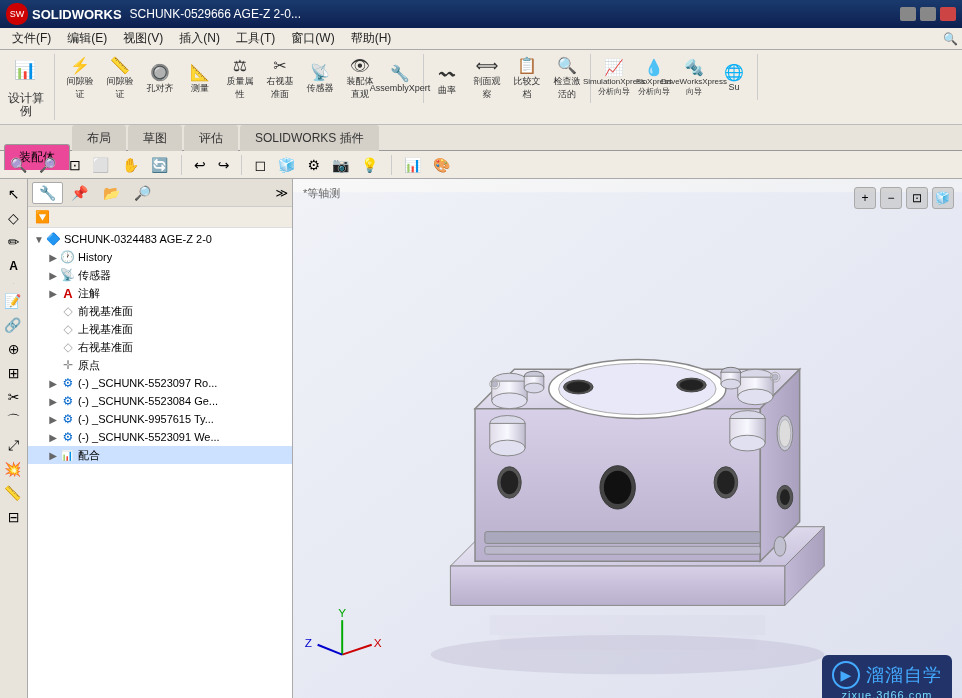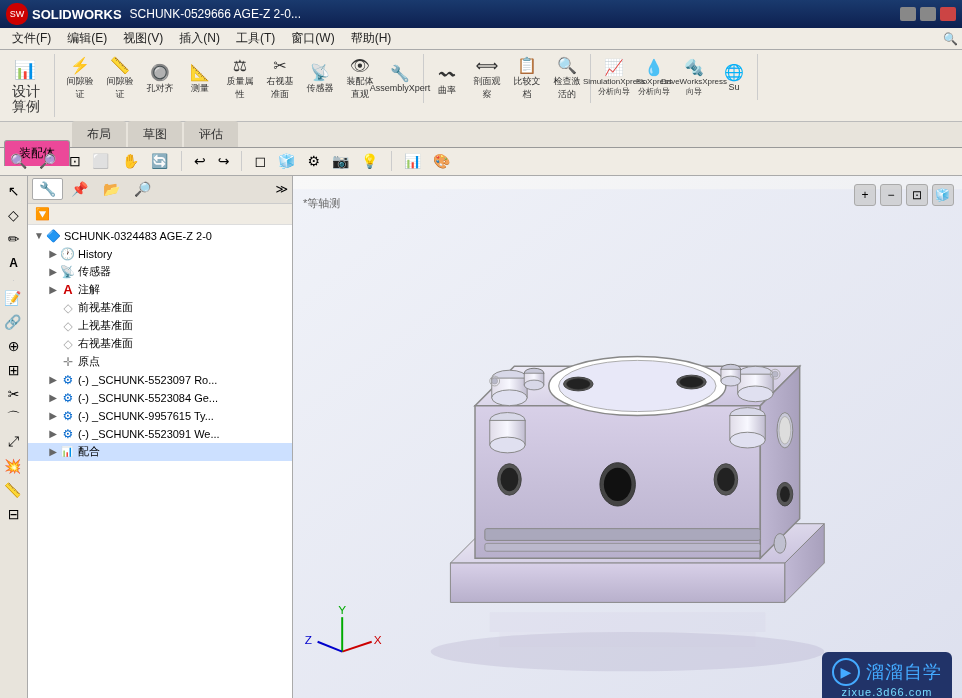--- a/index.html
+++ b/index.html
@@ -20,21 +20,21 @@
     
     #menubar {
       display: flex; align-items: center;
       background: #f0ece4; height: 22px; padding: 0 4px;
       border-bottom: 1px solid #aaa;
     }
     #menubar .menu-item { padding: 2px 8px; font-size: 12px; color: #222; cursor: pointer; white-space: nowrap; }
     .tb-group { display: flex; align-items: center; gap: 2px; border-right: 1px solid #ccc; padding-right: 4px; margin-right: 2px; }
     .tb-btn { display: flex; flex-direction: column; align-items: center; justify-content: center; width: 44px; min-height: 46px; font-size: 9px; color: #333; cursor: pointer; border-radius: 3px; padding: 2px; text-align: center; }
     .tb-btn .icon-area { width: 28px; height: 28px; display: flex; align-items: center; justify-content: center; font-size: 18px; }
-    .tb-btn .label { font-size: 14px; line-height: 1.1; }
+    .tb-btn .label { font-size: 12px; line-height: 1.1; margin-top: 8px; }
     .tb-btn-sm { display: flex; flex-direction: column; align-items: center; justify-content: center; width: 38px; font-size: 9px; color: #333; cursor: pointer; border-radius: 3px; padding: 2px; text-align: center; min-height: 46px; }
     .tb-btn-sm .icon-area { font-size: 16px; }
 
     
     #tabs-row {
       display: flex; align-items: center;
       background: #e8e4dc; border-bottom: 1px solid #999;
       height: 26px; padding: 0 4px;
     }
     .tab-item {
@@ -224,20 +224,21 @@
       <div class="label">Su</div>
     </div>
   </div>
 </div>
 
 <div id="tabs-row">
   <div class="tab-item active">装配体</div>
   <div class="tab-item">布局</div>
   <div class="tab-item">草图</div>
   <div class="tab-item">评估</div>
+  <div class="tab-item">SOLIDWORKS 插件</div>
 </div>
 
 <div id="cmd-row">
   <span class="cmd-icon">🔍</span>
   <span class="cmd-icon">🔎</span>
   <span class="cmd-icon">⊡</span>
   <span class="cmd-icon">⬜</span>
   <span class="cmd-icon">✋</span>
   <span class="cmd-icon">🔄</span>
   <div style="width:1px;height:20px;background:#ccc;margin:0 4px;"></div>
@@ -507,21 +508,21 @@
       </g>
     </svg>
 
     <div id="viewcube">
       <div class="vc-btn">+</div>
       <div class="vc-btn">−</div>
       <div class="vc-btn">⊡</div>
       <div class="vc-btn">🧊</div>
     </div>
 
-    <div style="position:absolute;top:20px;left:10px;display:flex;gap:4px;align-items:flex-start;">
+    <div style="position:absolute;top:7px;left:10px;display:flex;gap:4px;align-items:flex-start;">
       <span style="font-size:11px;color:#666;">*等轴测</span>
     </div>
 
     <div id="watermark">
       <div class="wm-top">
         <div class="wm-icon">▶</div>
         <div class="wm-text">溜溜自学</div>
       </div>
       <div class="wm-sub">zixue.3d66.com</div>
     </div>

